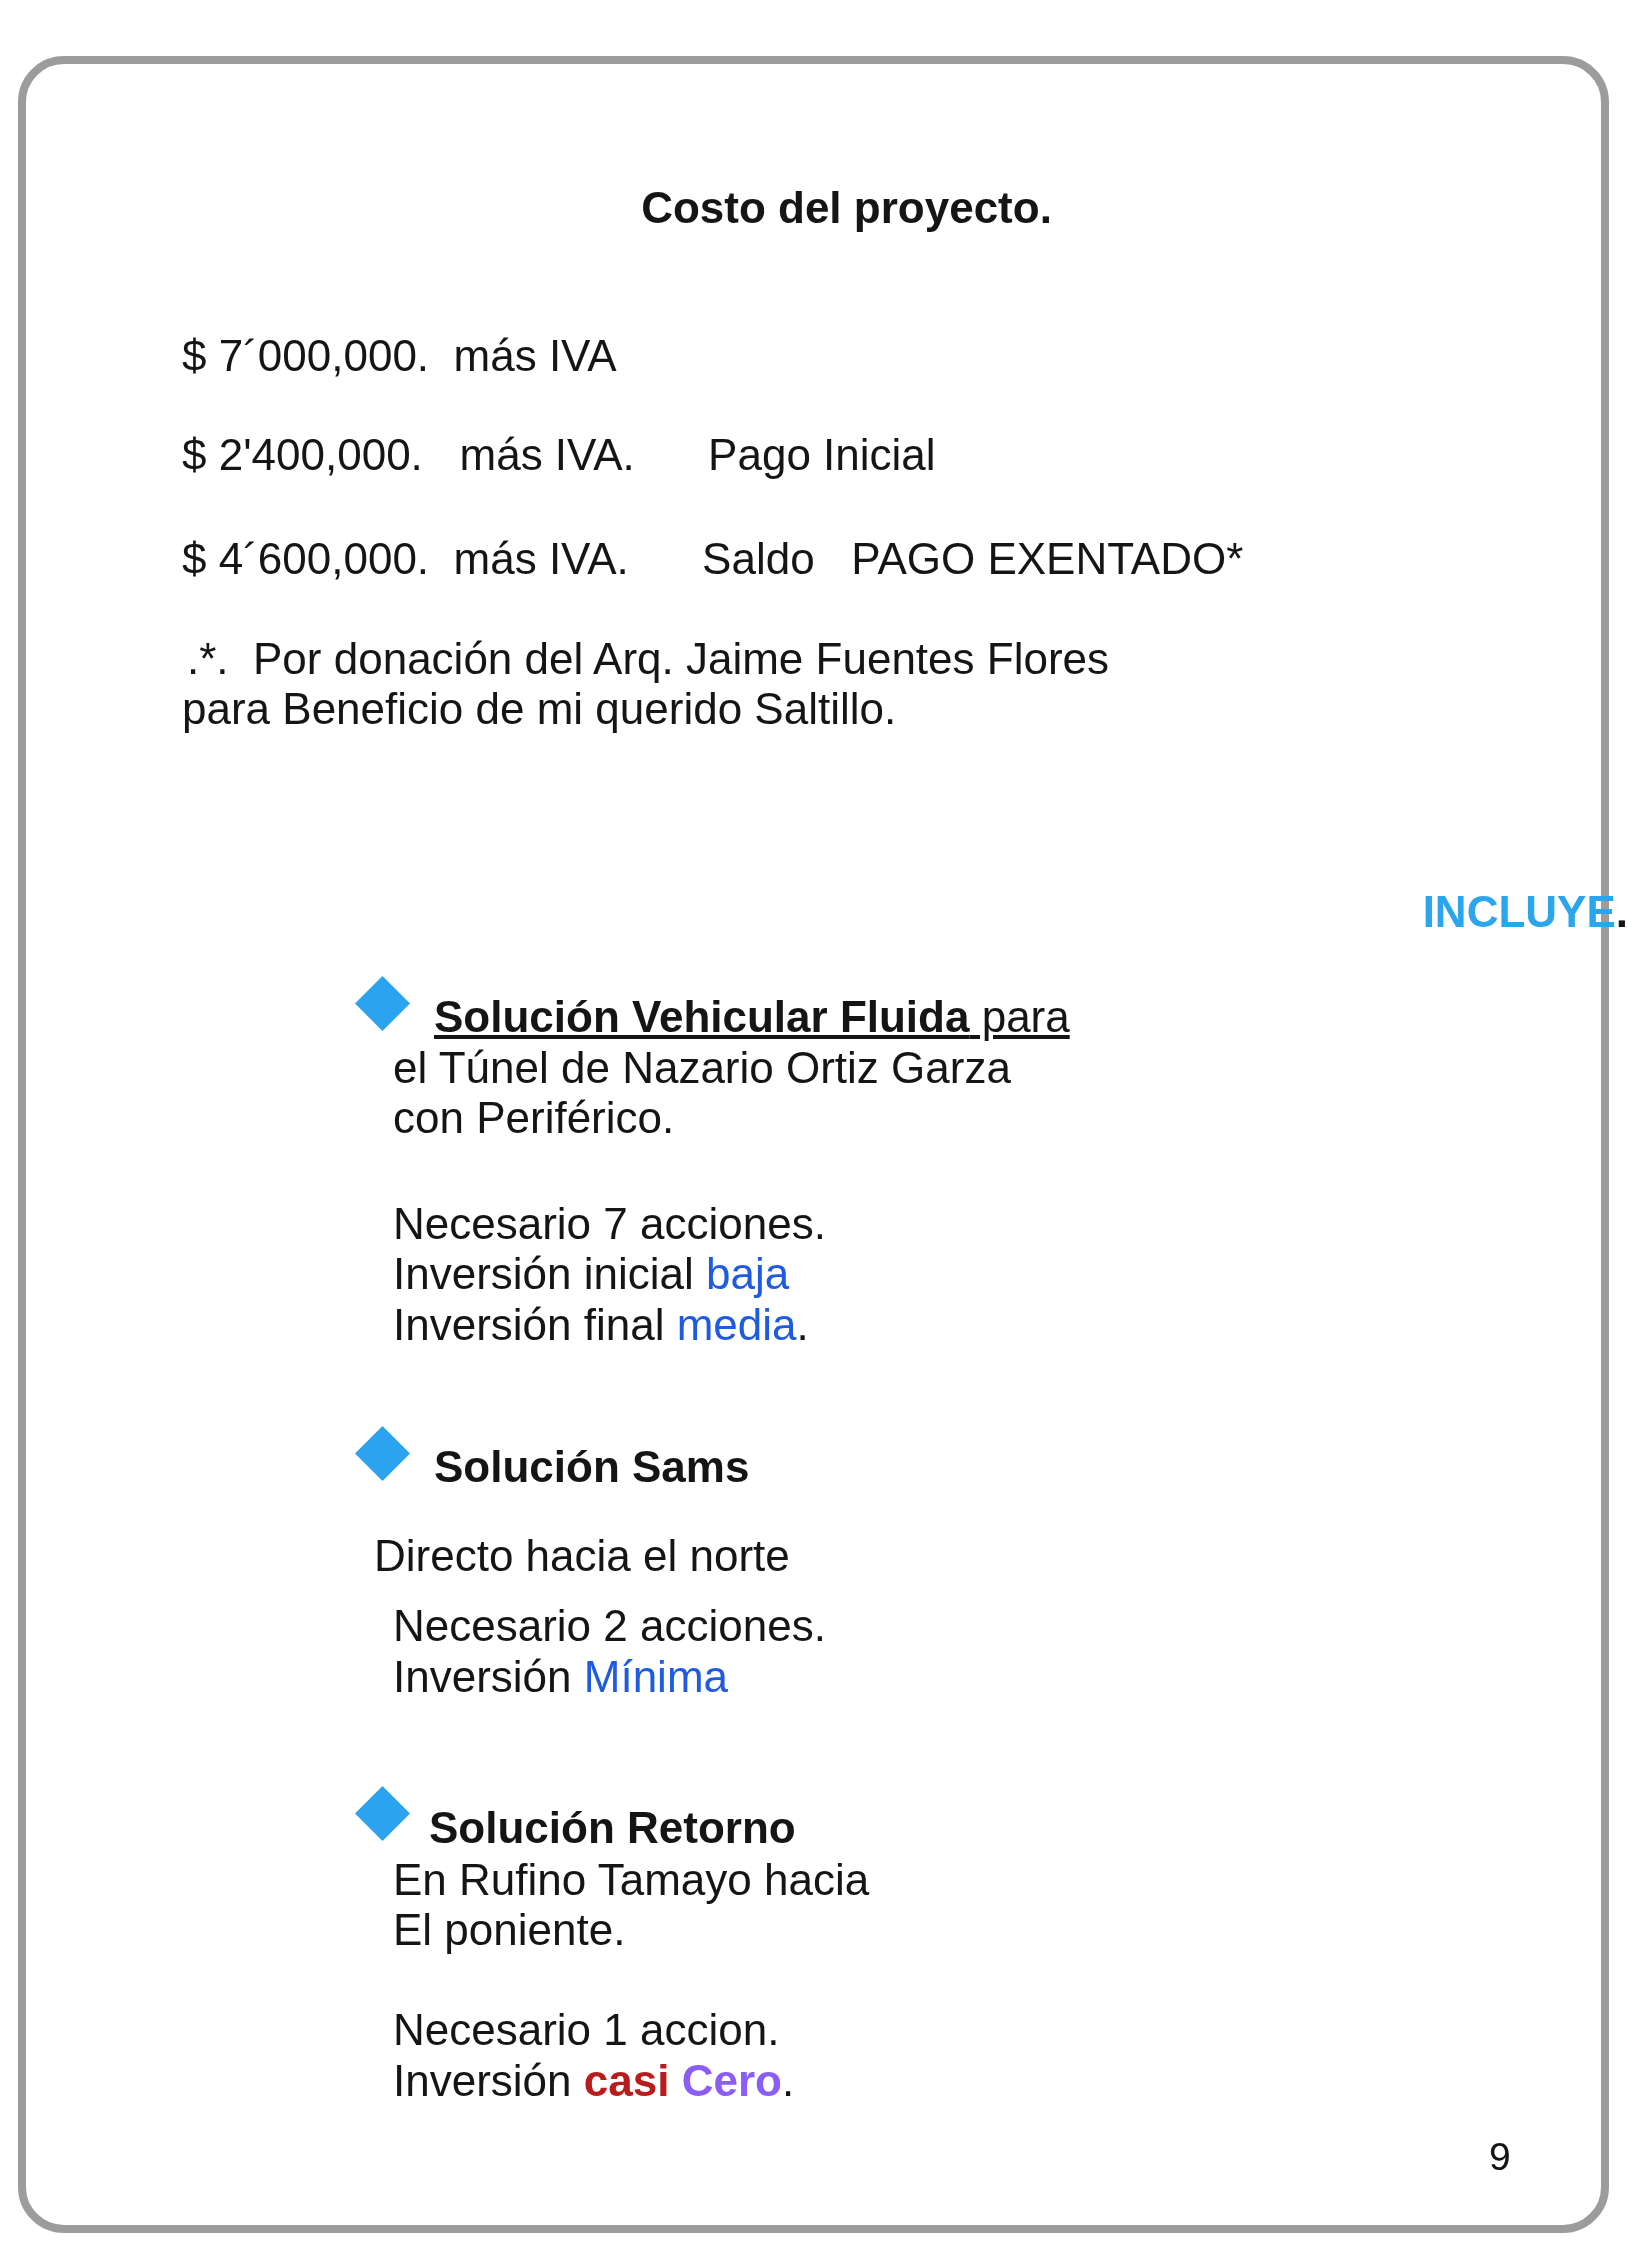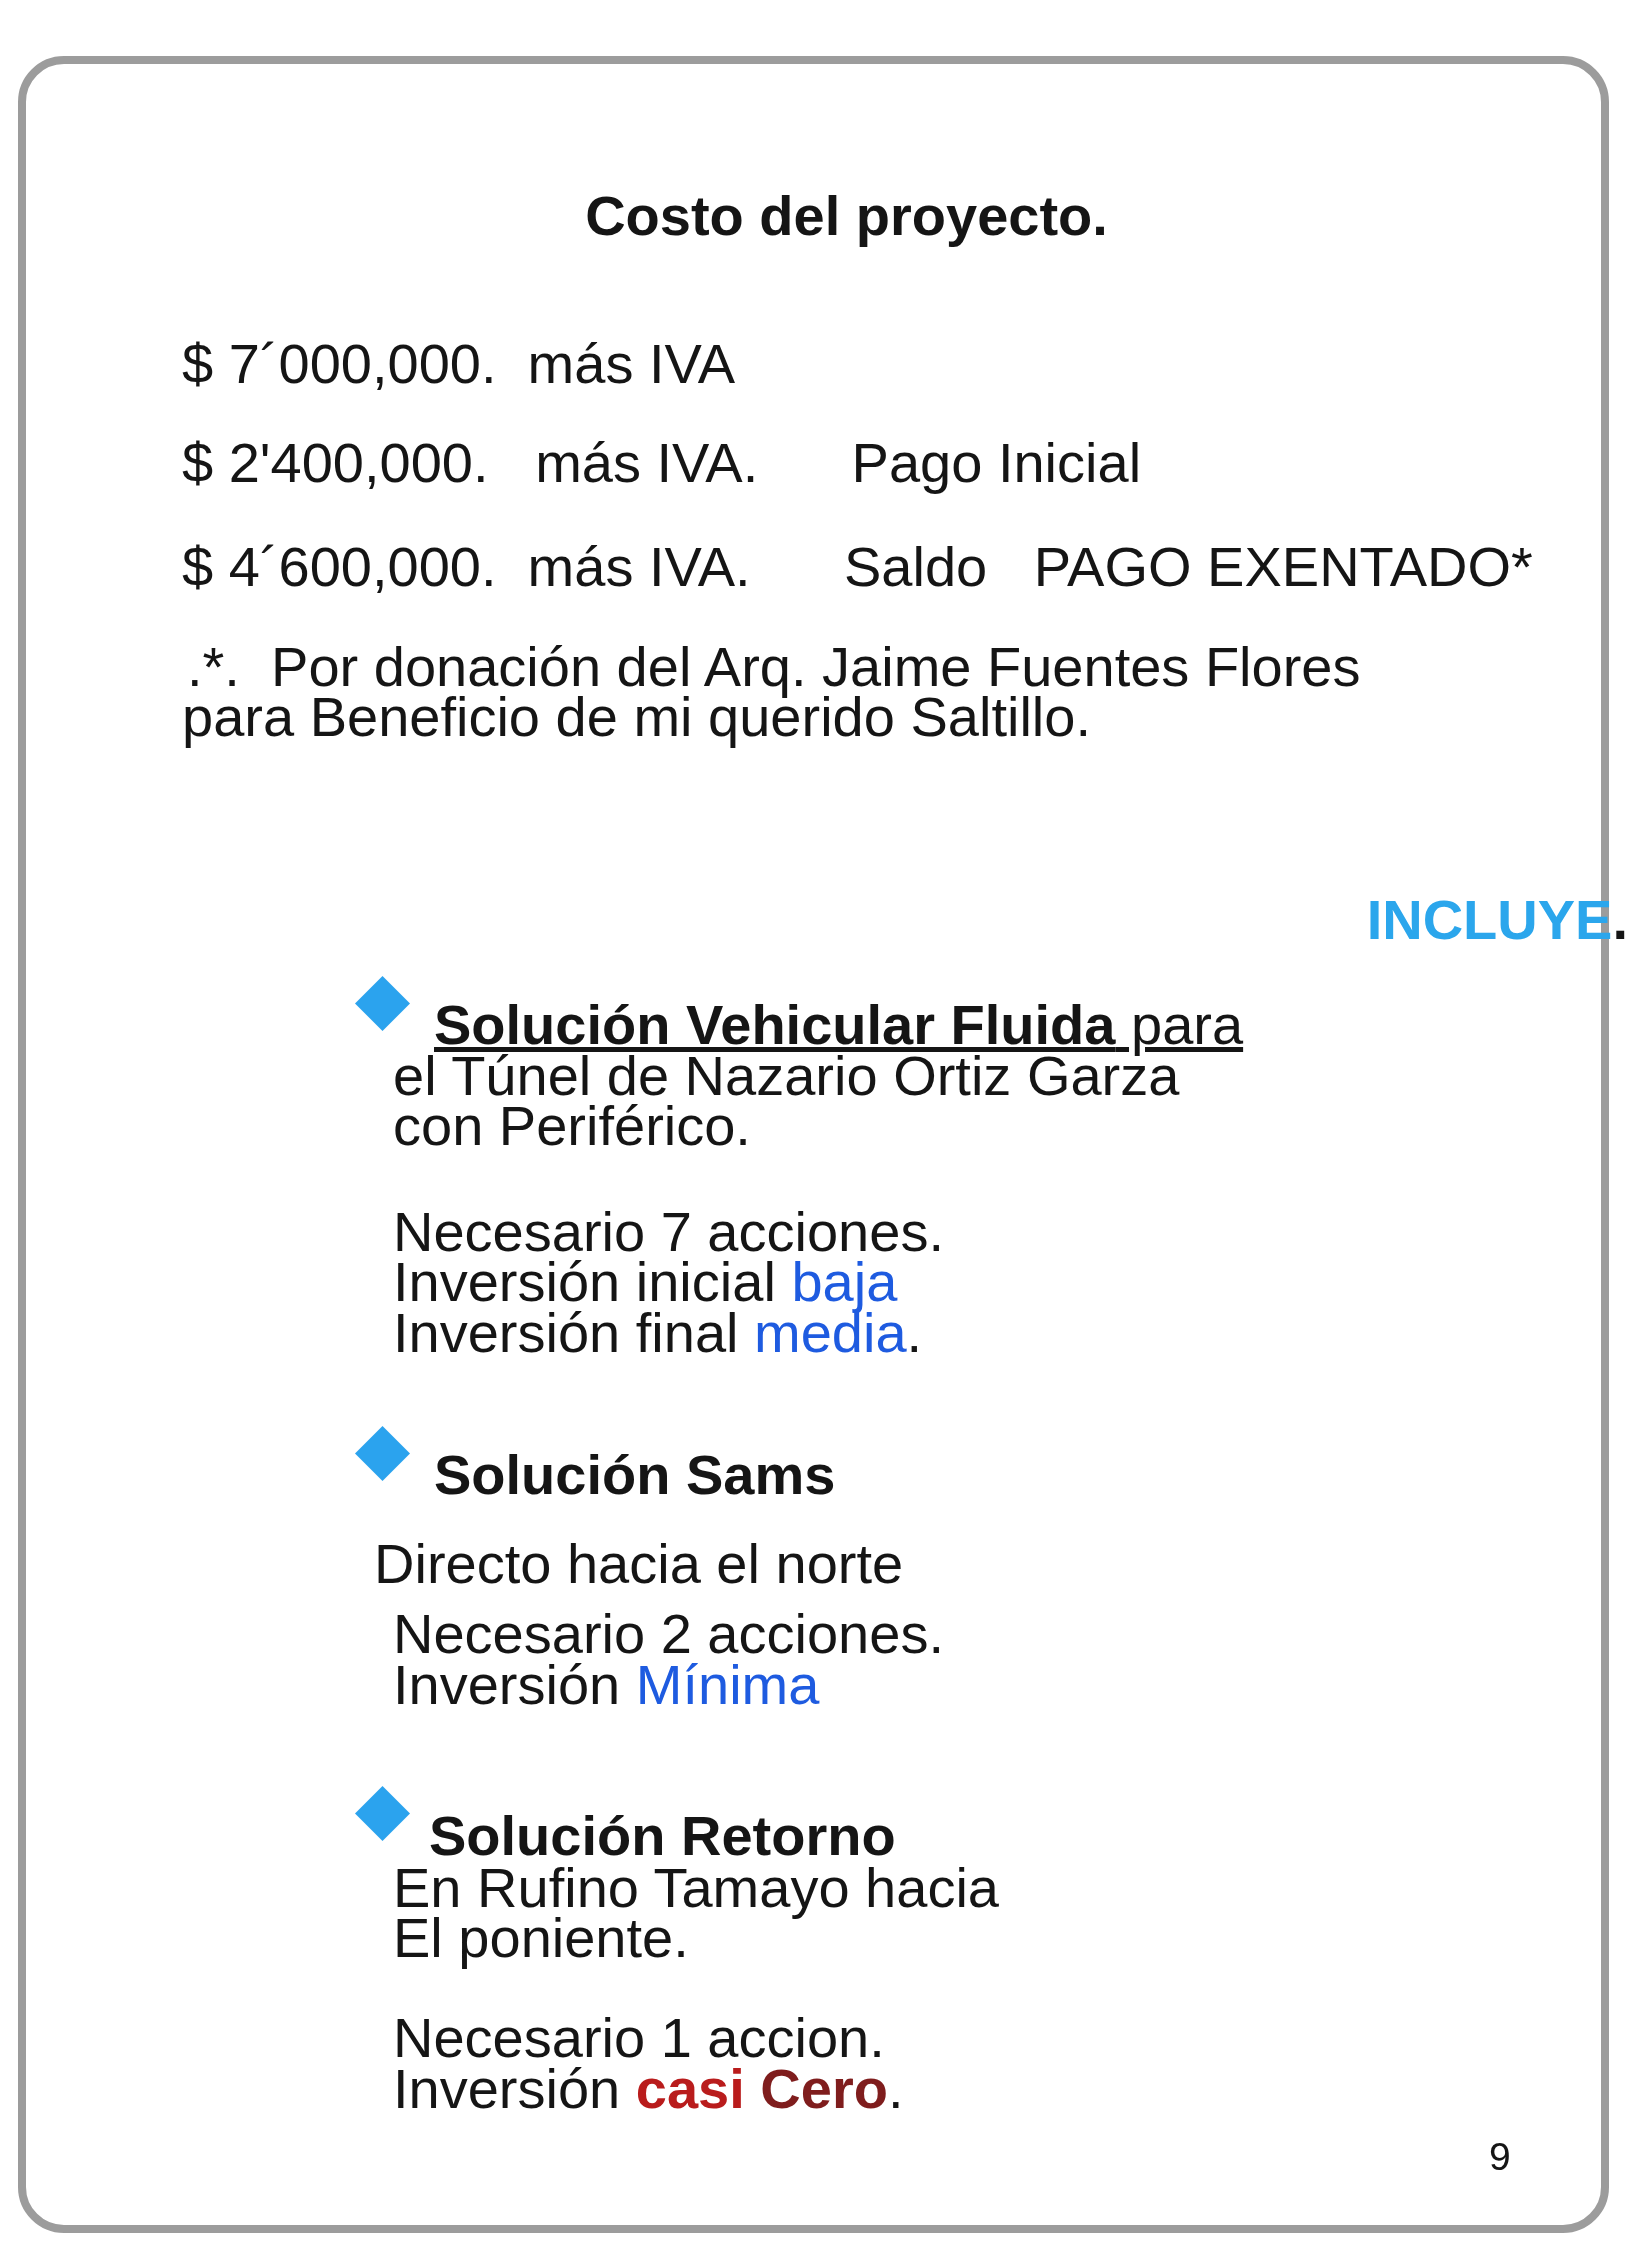--- a/index.html
+++ b/index.html
@@ -5,29 +5,29 @@
   html,body{margin:0;padding:0;}
   body{
     width:1629px;height:2258px;position:relative;background:#ffffff;
     font-family:"Liberation Sans", sans-serif;color:#151515;overflow:hidden;
   }
   .frame{
     position:absolute;left:17.6px;top:56px;width:1591px;height:2177px;
     border:8px solid #9C9C9C;border-radius:46px;box-sizing:border-box;
   }
   .line{
-    position:absolute;font-size:56px;line-height:1.2;color:#151515;white-space:pre;
+    position:absolute;font-size:44px;line-height:1.2;color:#151515;white-space:pre;
   }
   .b{font-weight:bold;}
   .center{left:65px;width:1563px;text-align:center;}
   .center-inc{left:51px;width:1577px;text-align:right;}
   .blue-head{color:#2BA6EC;font-weight:bold;}
   .accent-royal{color:#1E5BE0;font-weight:normal;}
   .accent-bright{color:#b91c1c;font-weight:bold;}
-  .accent-red{color:#7f1d1d;font-weight:bold;}
+  .accent-red{color:#8b5cf6;font-weight:bold;}
   .diamond{position:absolute;left:355px;width:55px;height:55px;}
   .pagenum{position:absolute;font-size:39px;}
 </style>
 </head>
 <body>
 
 <div class="frame"></div>
 
 <div class="line b center" style="top:182px;"><span>Costo del proyecto.</span></div>
 

